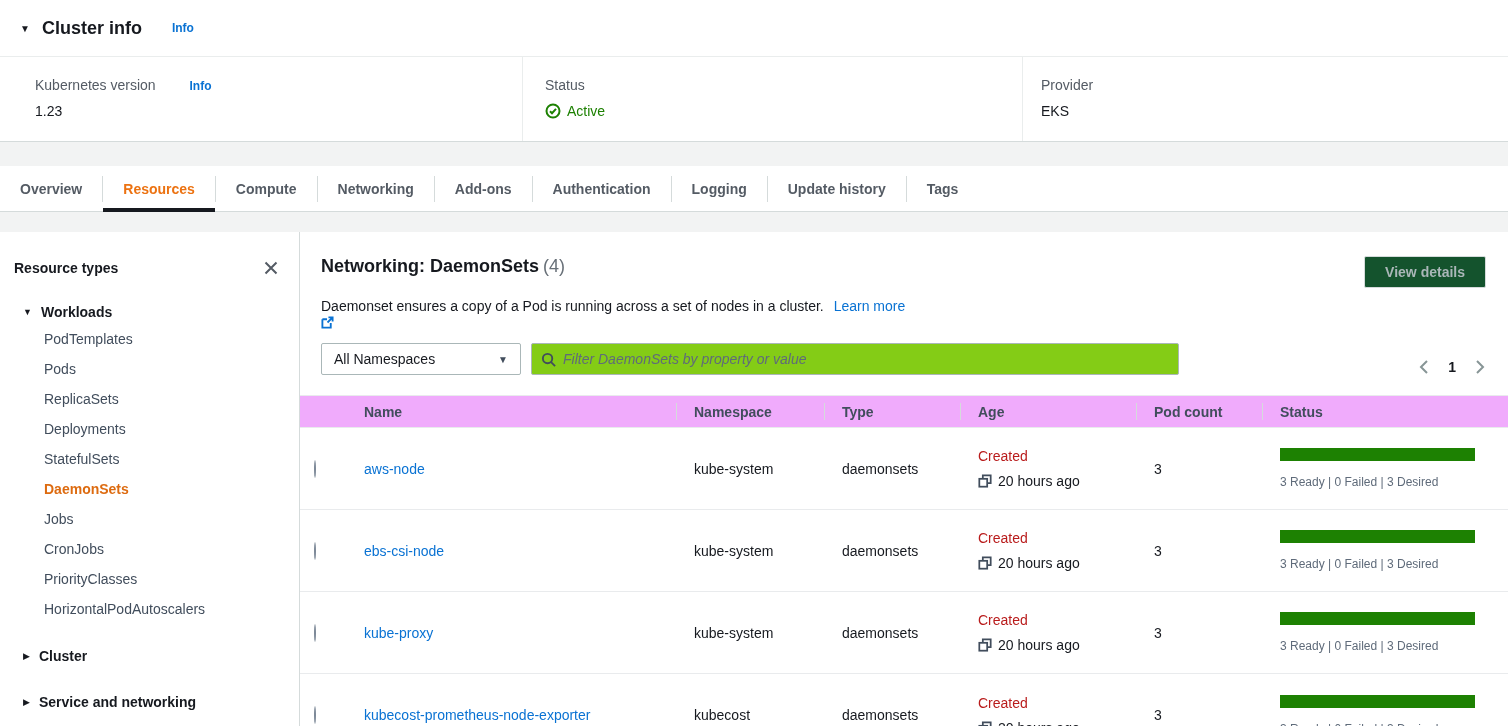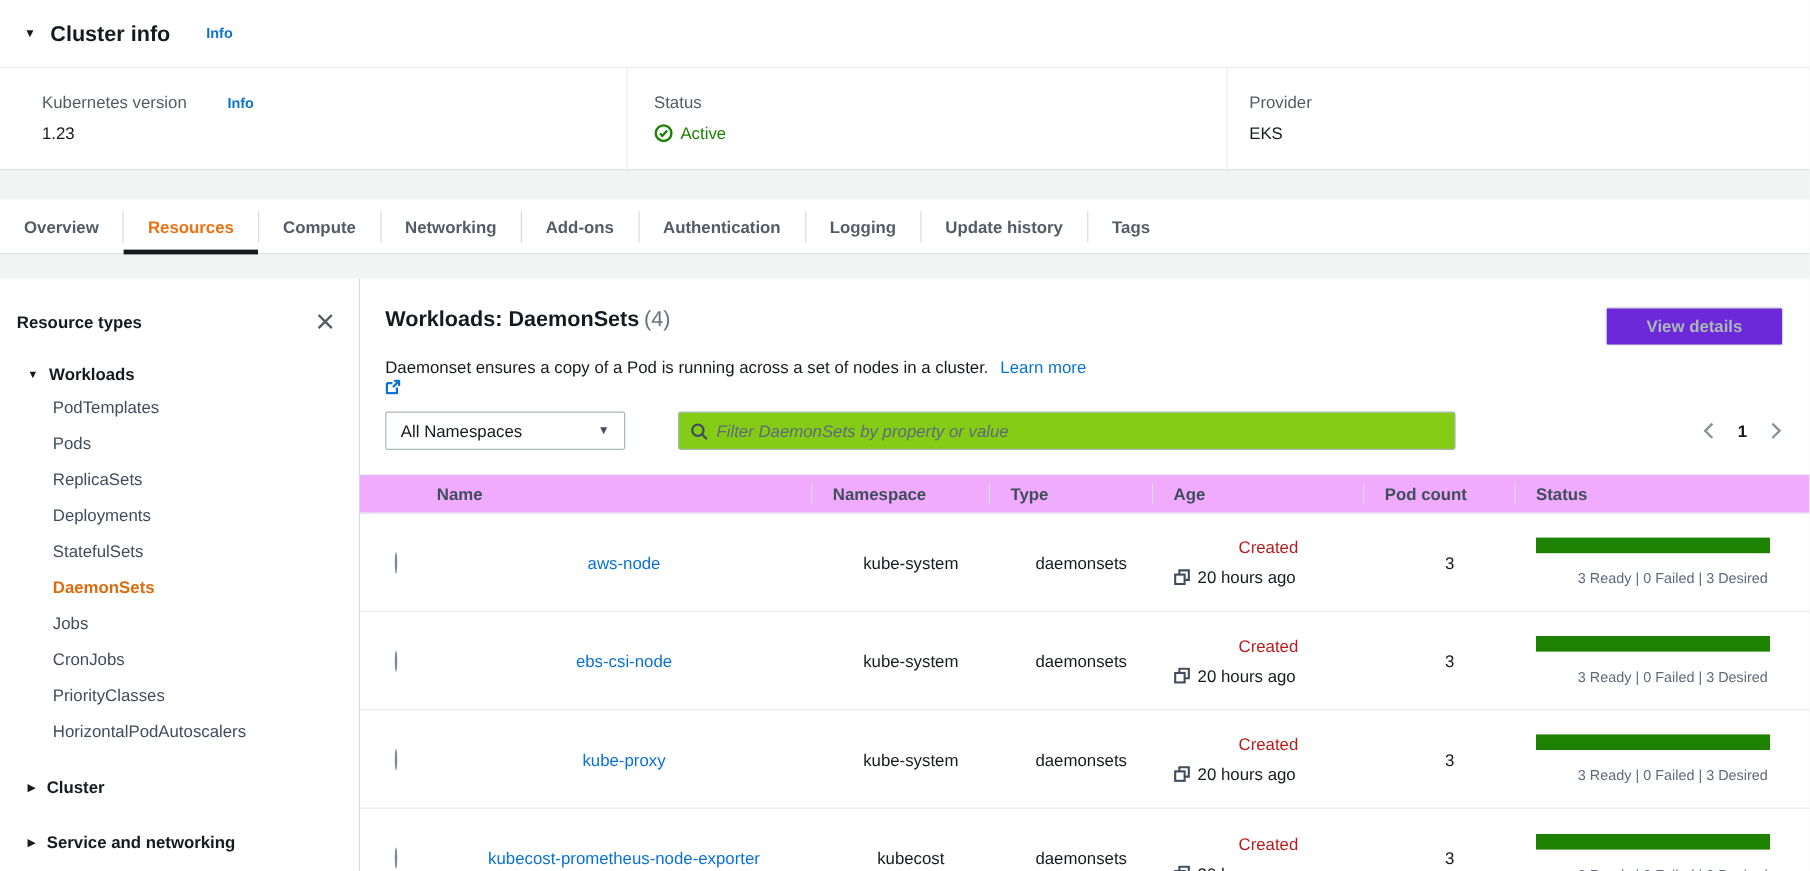--- a/index.html
+++ b/index.html
@@ -54,27 +54,27 @@
   .tree-items { list-style:none; padding:4px 0 2px 30px; }
   .tree-items li { line-height:30px; color:#414d5c; cursor:pointer; }
   .tree-items li.selected { color:#dd6b10; font-weight:bold; }
   .tree-section.collapsed { margin-top:22px; }
   
   .main { flex:1; padding-top:24px; }
   .main-header { display:flex; align-items:flex-start; justify-content:space-between; margin:0 22px 0 21px; }
   .main-title { font-size:18px; font-weight:bold; }
   .main-count { font-weight:normal; color:#687078; }
   .btn-secondary {
-    background:#6d28d9; border:1px solid #d5dbdb; border-radius:2px; padding:7px 33px;
+    background:#14532d; border:1px solid #d5dbdb; border-radius:2px; padding:7px 20px;
     font-weight:bold; font-size:14px; color:#aab7b8; cursor:default; font-family:inherit;
   }
   .description { margin:10px 22px 0 21px; color:#16191f; }
   .learn-more { color:#0972d3; text-decoration:none; margin-left:6px; }
   .ext-icon { vertical-align:-2px; margin-left:3px; }
-  .filter-row { display:flex; align-items:center; margin:14px 22px 0 21px;gap:34px; }
+  .filter-row { display:flex; align-items:flex-end; margin:14px 22px 0 21px; }
   .ns-select {
     width:200px; height:32px; border:1px solid #aab7b8; border-radius:2px; background:#fff;
     display:flex; align-items:center; justify-content:space-between; padding:0 12px; cursor:pointer;
   }
   .ns-caret { font-size:10px; color:#414d5c; }
   .search-box {
     width:648px; height:32px; border:1px solid #aab7b8; border-radius:2px; background:#84cc16;
     display:flex; align-items:center; padding:0 9px; margin-left:10px;
   }
   .search-box input {
@@ -93,21 +93,21 @@
   }
   .t-head {
     background:#f0abfc; border-top:1px solid #e9ebed; border-bottom:1px solid #e9ebed;
     height:33px;
   }
   .t-head .t-cell { font-weight:bold; color:#414d5c; position:relative; height:100%; display:flex; align-items:center; }
   .t-head .t-cell.div::before {
     content:""; position:absolute; left:0; top:7px; bottom:7px; width:1px; background:#d5dbdb;
   }
   .t-cell { padding-left:18px; }
-  .t-body .t-row { height:82px; border-bottom:1px solid #e9ebed;text-align:center; }
+  .t-body .t-row { height:82px; border-bottom:1px solid #e9ebed; }
   .t-body .t-row:last-child { border-bottom:none; }
   .radio {
     width:16px; height:16px; border:1px solid #7d8998; border-radius:50%; background:#fff;
     margin-left:14px; cursor:pointer;
   }
   .cell-link { color:#0972d3; text-decoration:none; cursor:pointer; }
   .age-line1 { color:#b91c1c; margin-bottom:9px; }
   .age-line2 { display:flex; align-items:center; gap:6px; color:#16191f; }
   .status-bar { width:195px; height:13px; background:#1d8102; }
   .status-text { font-size:12px; color:#5f6b7a; margin-top:14px; }
@@ -205,21 +205,21 @@
     </div>
     <div class="tree-section collapsed" style="margin-top:30px;">
       <span class="tree-caret">▶</span>
       <span>Service and networking</span>
     </div>
   </aside>
 
   <main class="main">
     <div class="main-header">
       <div>
-        <span class="main-title">Workloads: DaemonSets</span>
+        <span class="main-title">Networking: DaemonSets</span>
         <span class="main-title main-count">(4)</span>
       </div>
       <button class="btn-secondary">View details</button>
     </div>
     <div class="description">
       <span>Daemonset ensures a copy of a Pod is running across a set of nodes in a cluster.</span>
       <a class="learn-more">Learn more</a><span class="ext-icon"><svg width="13" height="13" viewBox="0 0 14 14">
             <path d="M1.5 3.5h5M1.5 3.5v9h9v-5" fill="none" stroke="#0972d3" stroke-width="2"></path>
             <path d="M8 1.5h4.5V6M12.5 1.5L7 7" fill="none" stroke="#0972d3" stroke-width="2"></path>
           </svg></span>

